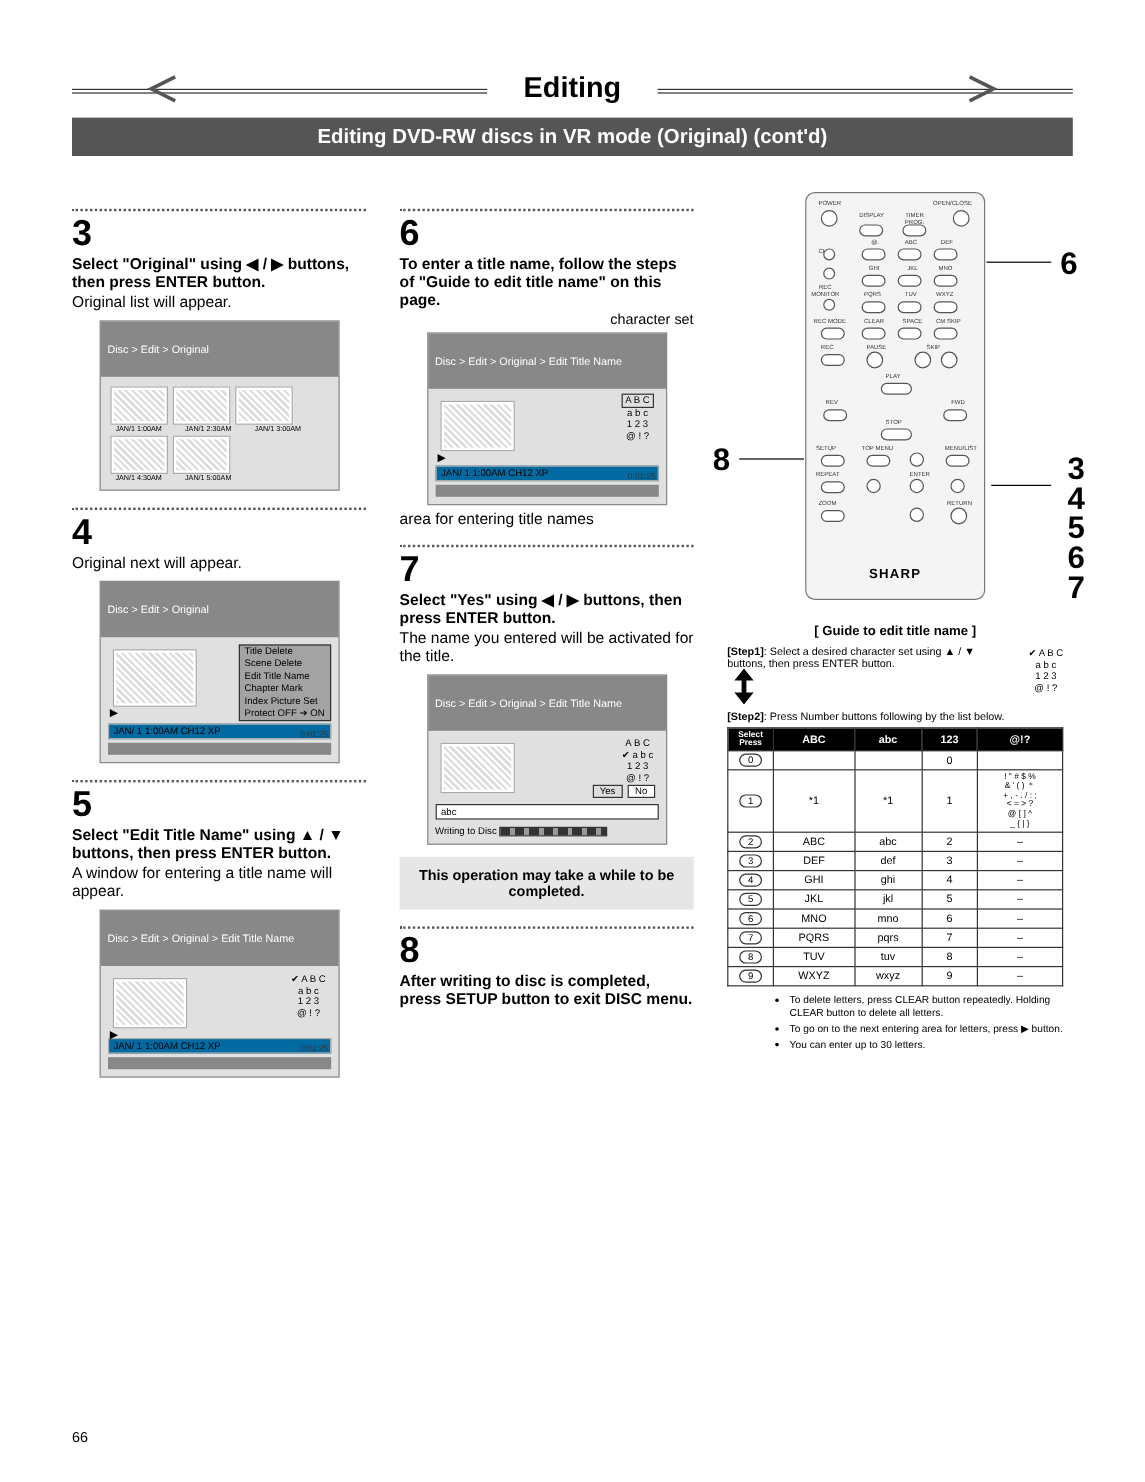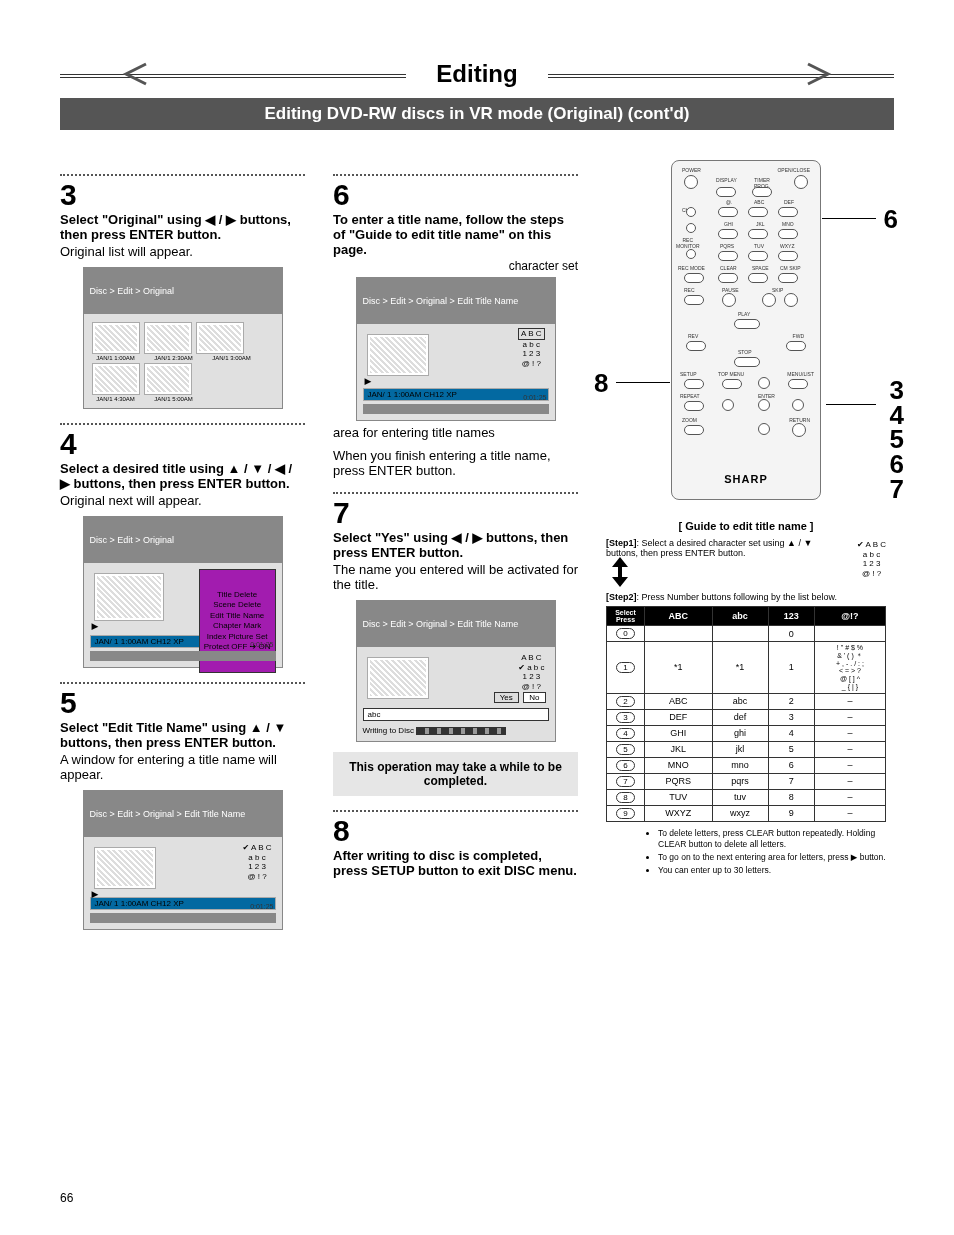--- a/index.html
+++ b/index.html
@@ -110,26 +110,25 @@
     content: "";
     position: absolute;
     left: 2px; top: 2px; right: 2px; bottom: 2px;
     background: repeating-linear-gradient(45deg, #ddd 0 2px, transparent 2px 4px);
   }
   .thumb-lbl { font-size: 6px; display: block; text-align: center; white-space: nowrap; }
   .popup {
     position: absolute;
     right: 6px;
     top: 6px;
-    background: #a21caf;
+    background: #a3a3a3;
     border: 1px solid #333;
-    padding: 20px 4px;
+    padding: 0 4px;
     font-size: 8px;
     line-height: 1.3;
-    text-align: center;
   }
   .timebar {
     background: #888;
     height: 10px;
     margin: 3px 6px 6px 6px;
     position: relative;
   }
   .timebar::after {
     content: attr(data-t);
     position: absolute;
@@ -252,21 +251,20 @@
           <div><span class="thumb"></span><span class="thumb"></span></div>
           <div style="display:flex;gap:6px;margin-top:-1px;">
             <span class="thumb-lbl" style="width:52px">JAN/1 4:30AM</span>
             <span class="thumb-lbl" style="width:52px">JAN/1 5:00AM</span>
           </div>
         </div>
       </div>
 
       <div class="dots"></div>
       <div class="stepnum">4</div>
-      <div class="step-title">Select a desired title using ▲ / ▼ / ◀ / ▶ buttons, then press ENTER button.</div>
       <div class="step-body">Original next will appear.</div>
       <div class="screen">
         <div class="bar">Disc &gt; Edit &gt; Original</div>
         <div class="body" style="min-height:70px;">
           <span class="thumb" style="position:absolute;left:8px;top:8px;width:70px;height:48px;"></span>
           <span style="position:absolute;left:8px;top:58px;">▶</span>
           <div class="popup">
             <div>Title Delete</div>
             <div>Scene Delete</div>
             <div>Edit Title Name</div>
@@ -315,21 +313,20 @@
             <div style="border:1px solid #333;padding:0 2px;">A B C</div>
             <div>a b c</div>
             <div>1 2 3</div>
             <div>@ ! ?</div>
           </div>
         </div>
         <div class="infoline">JAN/ 1   1:00AM   CH12   XP</div>
         <div class="timebar" data-t="0:01:25"></div>
       </div>
       <div class="step-body" style="text-align:left;margin-top:-6px;">area for entering title names</div>
-      <div class="step-body">When you finish entering a title name, press ENTER button.</div>
 
       <div class="dots"></div>
       <div class="stepnum">7</div>
       <div class="step-title">Select "Yes" using ◀ / ▶ buttons, then press ENTER button.</div>
       <div class="step-body">The name you entered will be activated for the title.</div>
       <div class="screen">
         <div class="bar">Disc &gt; Edit &gt; Original &gt; Edit Title Name</div>
         <div class="body" style="min-height:58px;">
           <span class="thumb" style="position:absolute;left:8px;top:8px;width:62px;height:42px;"></span>
           <div class="charset">

